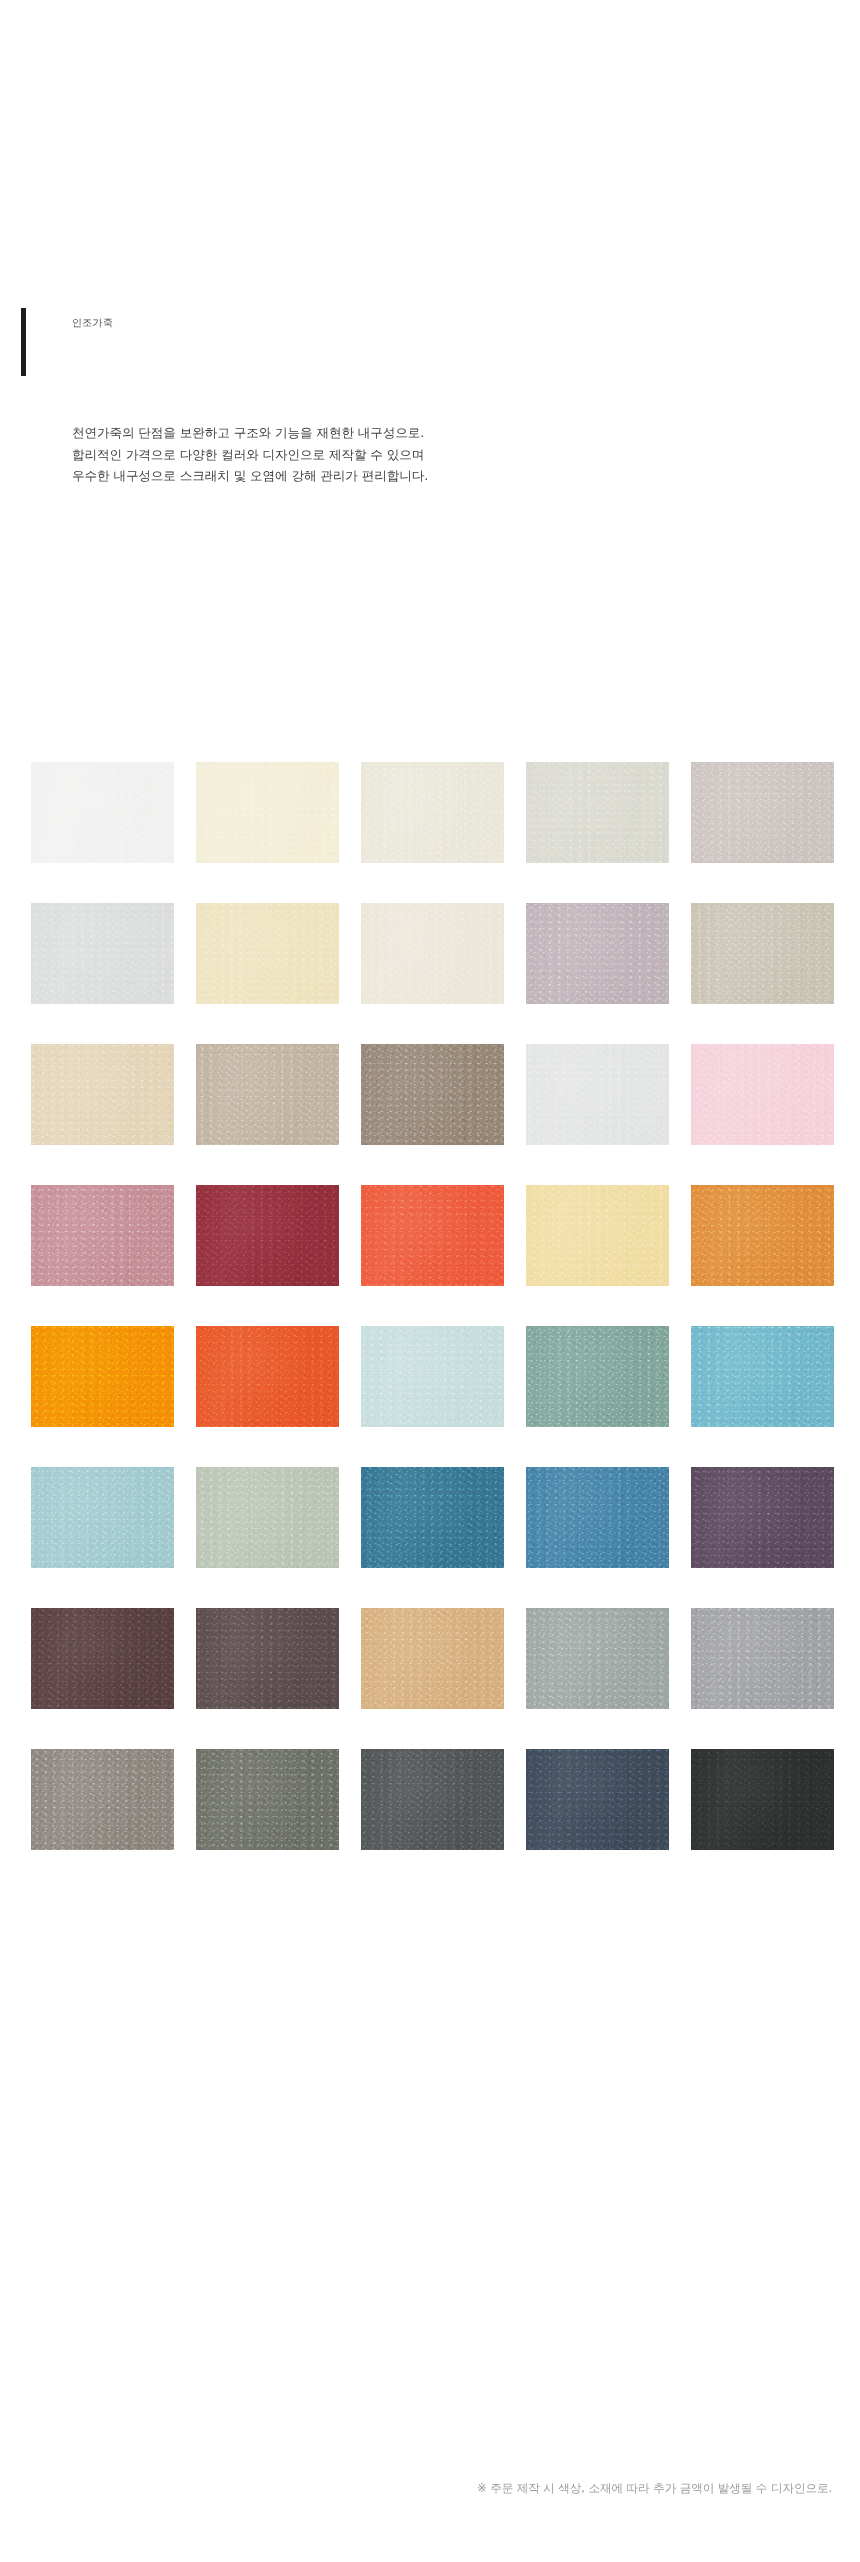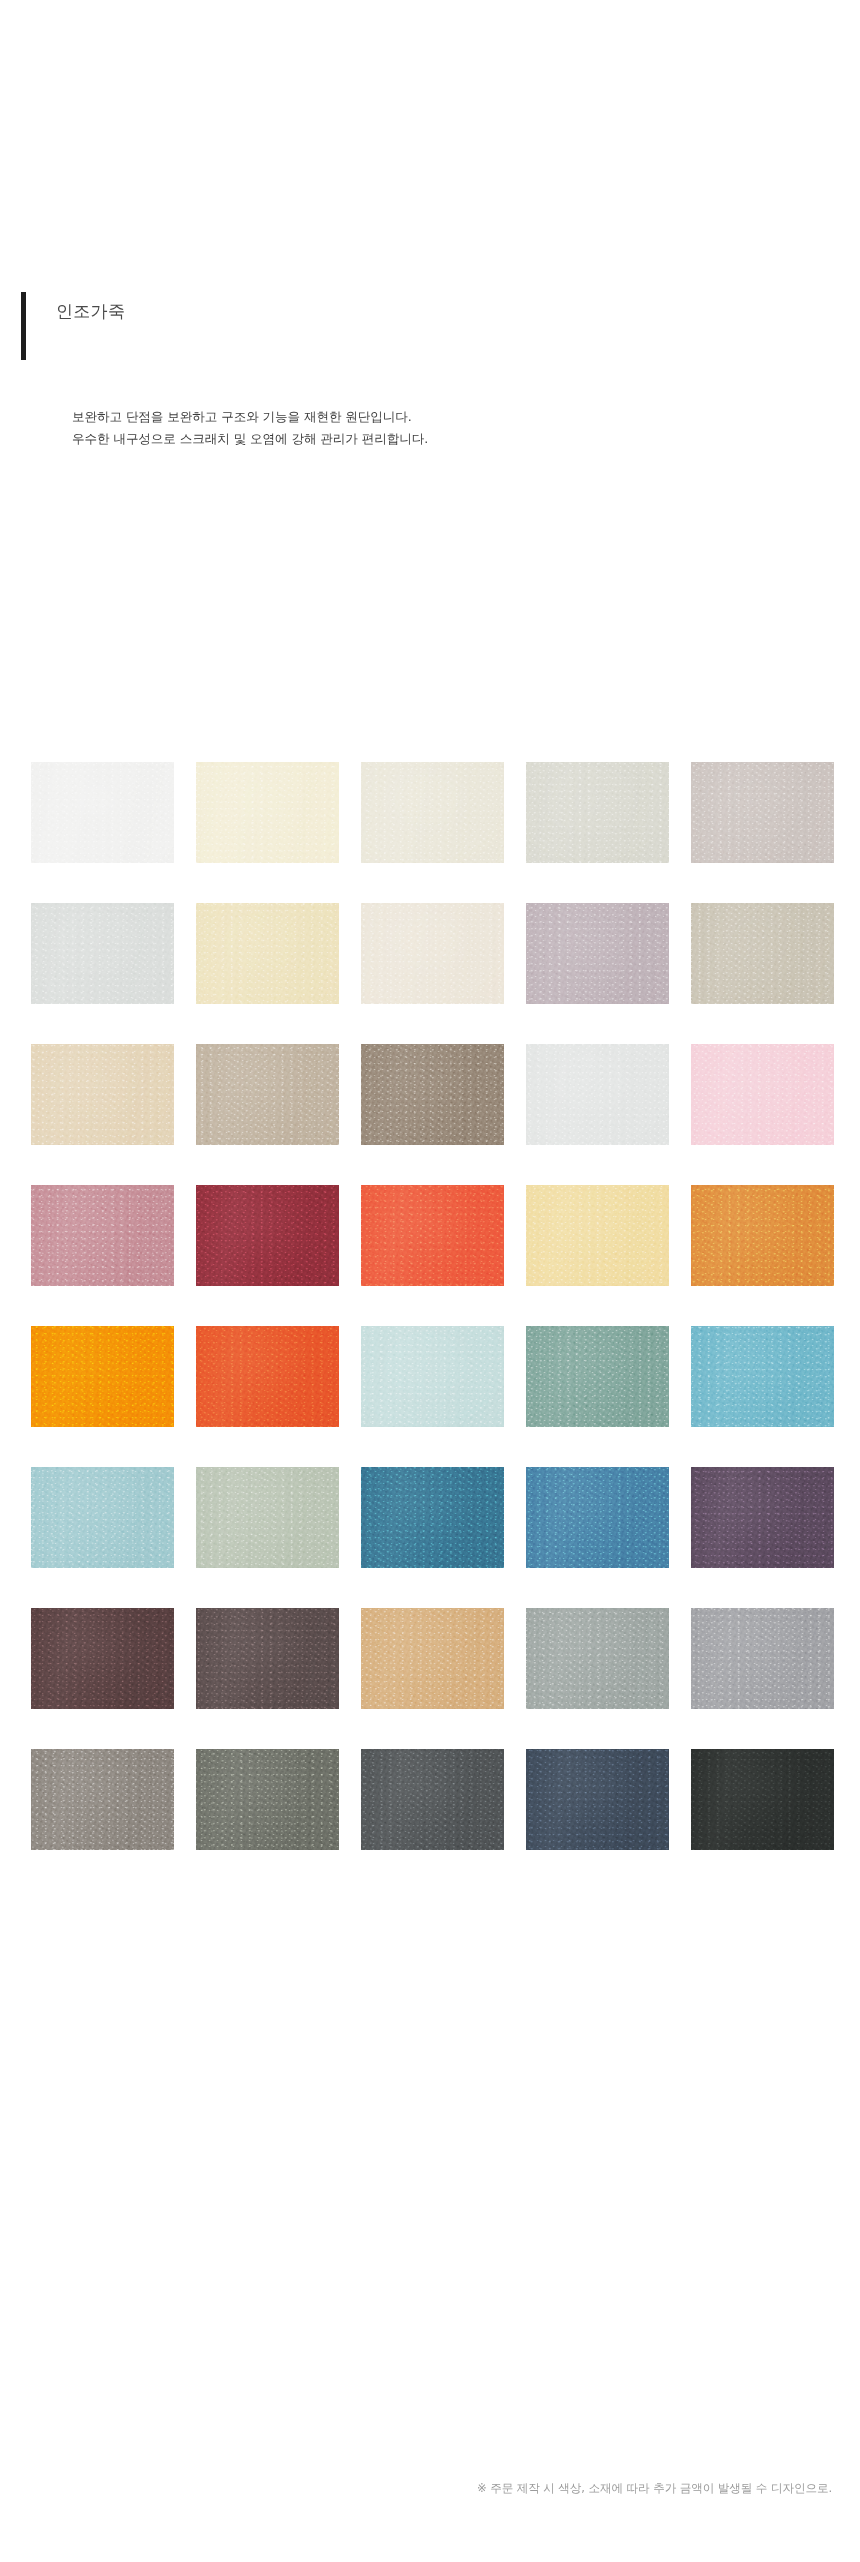--- a/index.html
+++ b/index.html
@@ -48,24 +48,24 @@
     font-size: 26px;
     font-weight: bold;
     letter-spacing: 2.6px;
     color: #1d1d1d;
     line-height: 1.05;
     margin: 0;
     padding-top: 3px;
     font-family: "Liberation Sans", "DejaVu Sans", sans-serif;
   }
   .page-subtitle {
-    font-size: 17px;
+    font-size: 10px;
     color: #4a4a4a;
     letter-spacing: 0.3px;
-    margin: 0;
+    margin: 16px;
     padding-top: 10px;
     font-family: "DejaVu Sans", "Liberation Sans", sans-serif;
   }
 
   .description {
     padding-left: 72px;
     padding-top: 44px;
   }
   .description p {
     margin: 0;
@@ -165,21 +165,22 @@
 <div class="page">
 
   <div class="header">
     <div class="title-row">
       <div class="accent-bar"></div>
       <div class="title-text-wrap">
         <p class="page-subtitle">인조가죽</p>
       </div>
     </div>
     <div class="description">
-      <p>보완하고 단점을 보완하고 구조와 기능을 재현한 원단입니다.</p>
+      <p>천연가죽의 단점을 보완하고 구조와 기능을 재현한 내구성으로.</p>
+      <p>합리적인 가격으로 다양한 컬러와 디자인으로 제작할 수 있으며</p>
       <p>우수한 내구성으로 스크래치 및 오염에 강해 관리가 편리합니다.</p>
     </div>
   </div>
 
   <div class="swatch-grid" id="swatch-grid">
       <div class="swatch">
         <div class="base" style="background: rgb(242, 242, 241);"></div>
         <div class="grain" style="background-position: 0px 0px, 0px 0px, 0px 0px, 0px 0px, 0px 0px, 0px 0px;"></div>
         <div class="grain2"></div>
         <div class="sheen"></div>

